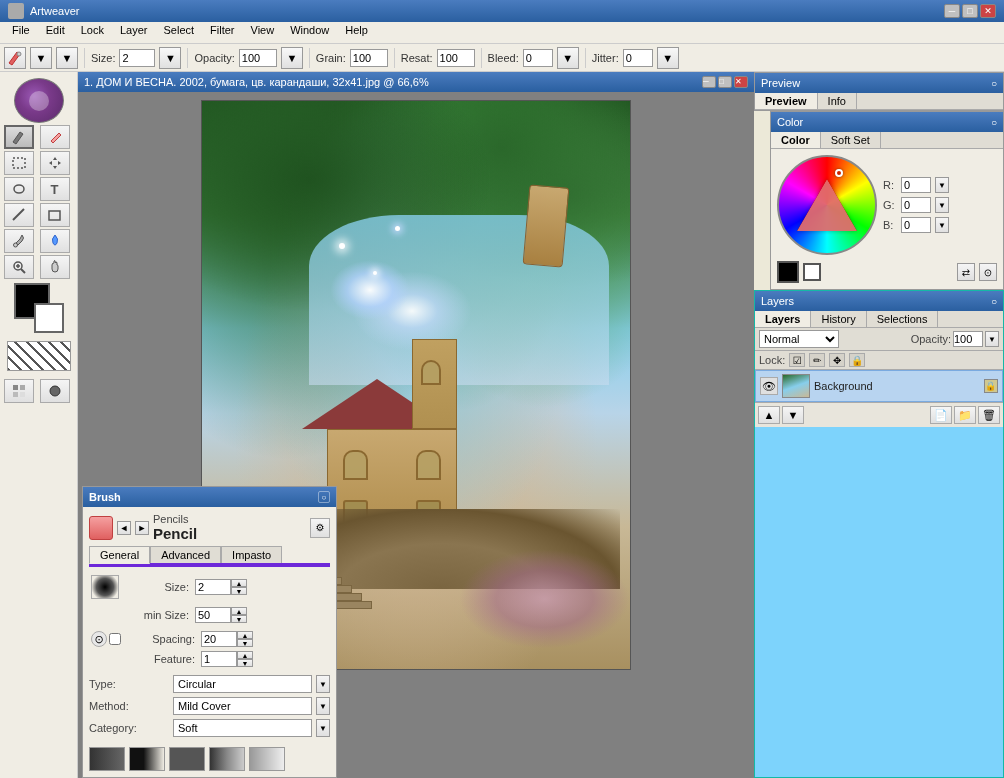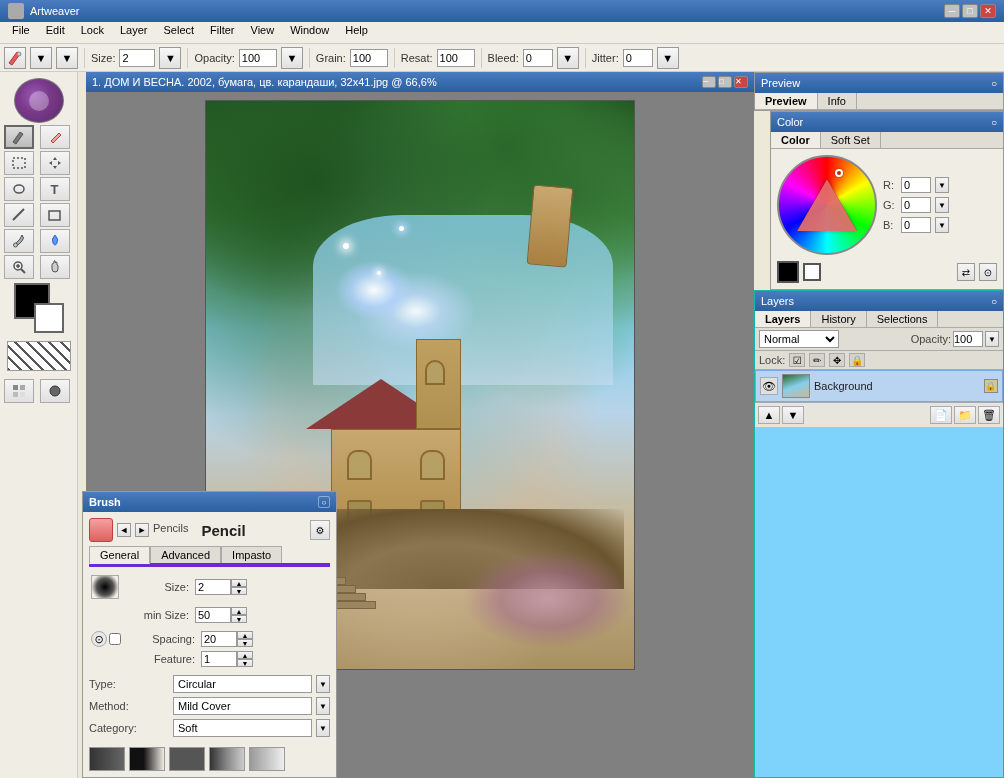--- a/index.html
+++ b/index.html
@@ -131,21 +131,20 @@
       border: 1px solid #999;
       margin: 4px auto;
     }
 
     
     .center-area {
       flex: 1;
       display: flex;
       flex-direction: column;
       overflow: hidden;
-      margin-left: 8px;
     }
 
     
     .doc-window {
       flex: 1;
       background: #808080;
       position: relative;
       overflow: hidden;
     }
     .doc-titlebar {
@@ -839,21 +838,21 @@
         <div style="display:flex;gap:2px;">
           <div style="width:12px;height:12px;border:1px solid rgba(255,255,255,0.4);border-radius:2px;cursor:pointer;display:flex;align-items:center;justify-content:center;font-size:8px;">○</div>
         </div>
       </div>
       <div class="brush-panel-content">
 
         <div class="brush-preset">
           <div class="brush-icon"></div>
           <div class="brush-nav">◄</div>
           <div class="brush-nav">►</div>
-          <div style="display:flex;flex-direction:row;gap:13px;">
+          <div style="display:flex;flex-direction:column;">
             <span style="font-size:11px;color:#444;">Pencils</span>
             <span style="font-size:15px;color:#222;font-weight:bold;">Pencil</span>
           </div>
           <div style="width:20px;height:20px;border:1px solid #aaa;background:linear-gradient(to bottom,#f5f5f5,#e0e0e0);margin-left:auto;cursor:pointer;display:flex;align-items:center;justify-content:center;font-size:10px;">⚙</div>
         </div>
 
         <div class="brush-tabs">
           <div class="brush-tab active">General</div>
           <div class="brush-tab">Advanced</div>
           <div class="brush-tab">Impasto</div>

